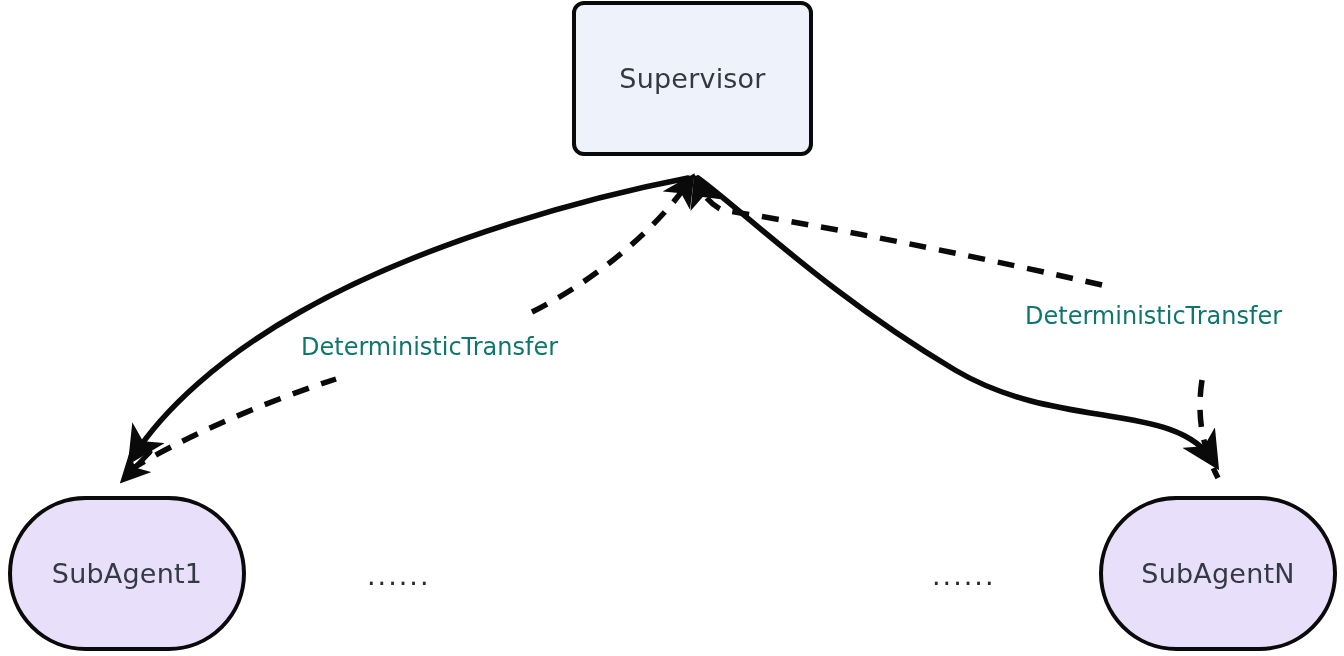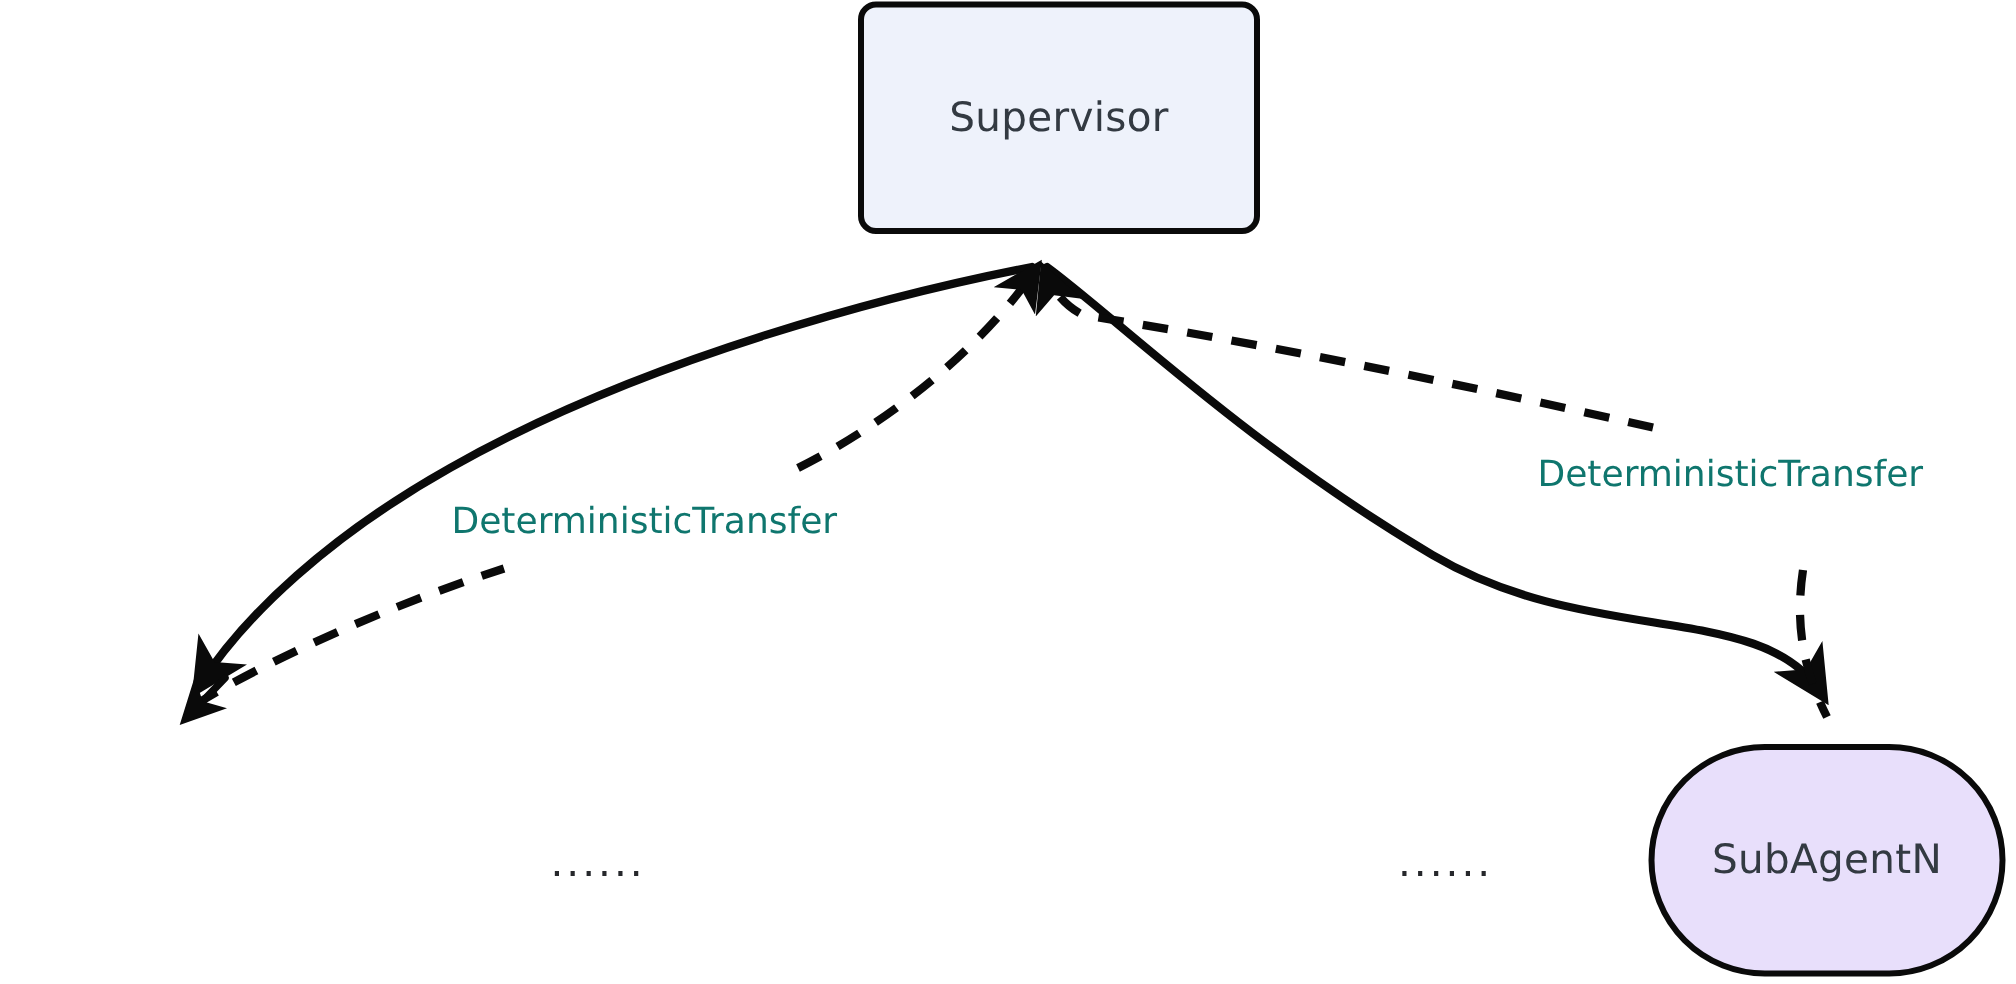--- a/index.html
+++ b/index.html
@@ -34,21 +34,21 @@
     justify-content: center;
     border: 4px solid #0a0a0a;
     color: #333a42;
     font-size: 27px;
     letter-spacing: 0.2px;
     z-index: 5;
   }
   .node-supervisor {
     left: 572px;
     top: 1px;
-    width: 268px;
+    width: 241px;
     height: 155px;
     background: #eef2fb;
     border-radius: 12px;
   }
   .node-sub {
     width: 238px;
     height: 155px;
     background: #e8dffb;
     border-radius: 78px;
   }
@@ -102,20 +102,23 @@
     <path d="M 698 178 C 742 210, 830 296, 955 370 C 1060 432, 1175 400, 1214 462" fill="none" stroke="#0a0a0a" stroke-width="5.5" stroke-linecap="round" marker-end="url(#arrow-solid)"></path>
 
     <path d="M 1202 380 C 1196 420, 1204 450, 1218 478" fill="none" stroke="#0a0a0a" stroke-width="5.5" stroke-linecap="butt" stroke-dasharray="17 13"></path>
     <path d="M 1102 285 C 1000 262, 860 232, 722 210 C 712 205, 702 195, 697 182" fill="none" stroke="#0a0a0a" stroke-width="5.5" stroke-linecap="butt" stroke-dasharray="17 13" marker-end="url(#arrow-dashed)"></path>
   </svg>
 
   <div class="node node-supervisor">
     <span>Supervisor</span>
   </div>
 
+  <div class="node node-sub node-sub1">
+    <span>SubAgent1</span>
+  </div>
 
 
   <div class="node node-sub node-subn">
     <span>SubAgentN</span>
   </div>
 
   <div class="edge-label label-left">DeterministicTransfer</div>
 
   <div class="edge-label label-right">DeterministicTransfer</div>
 

